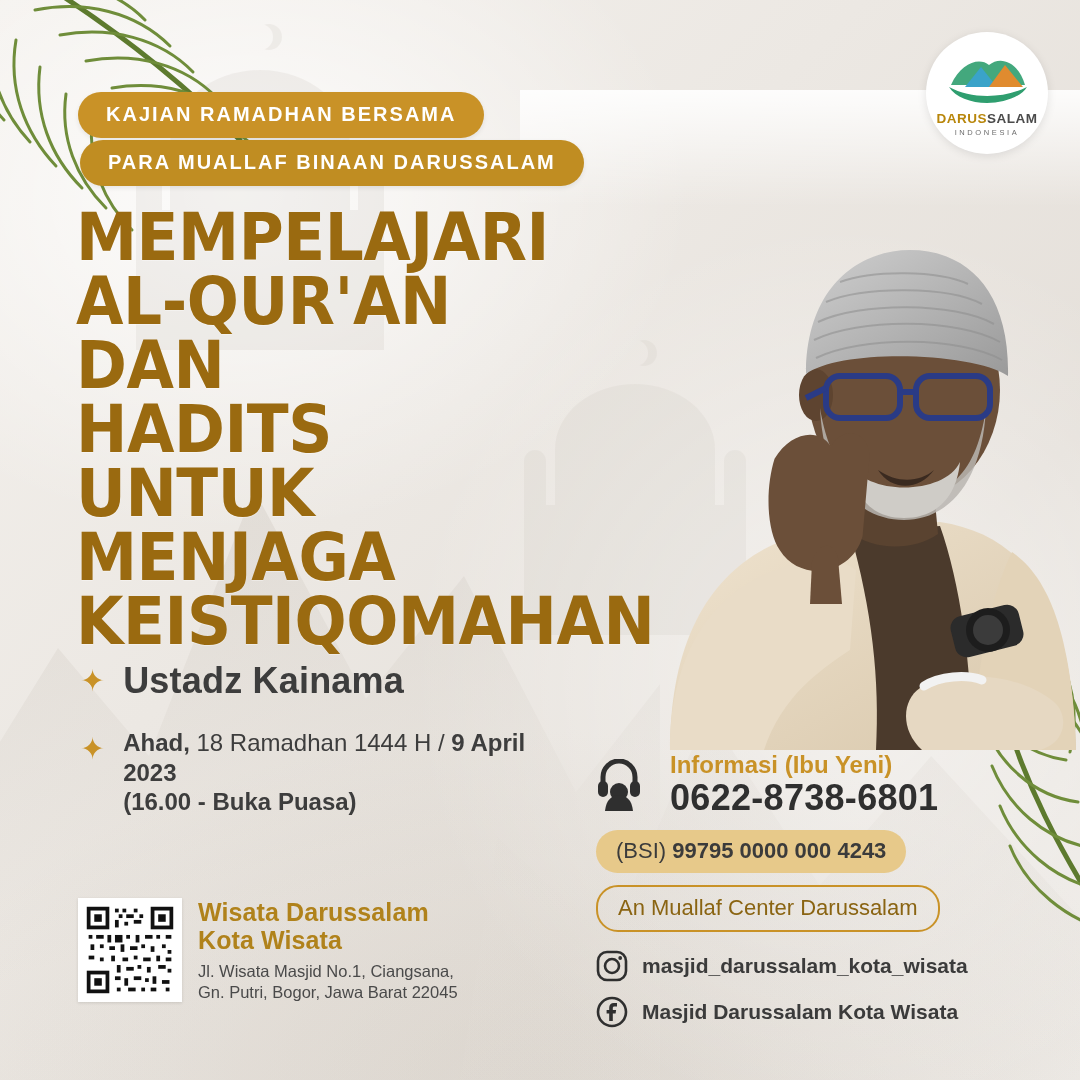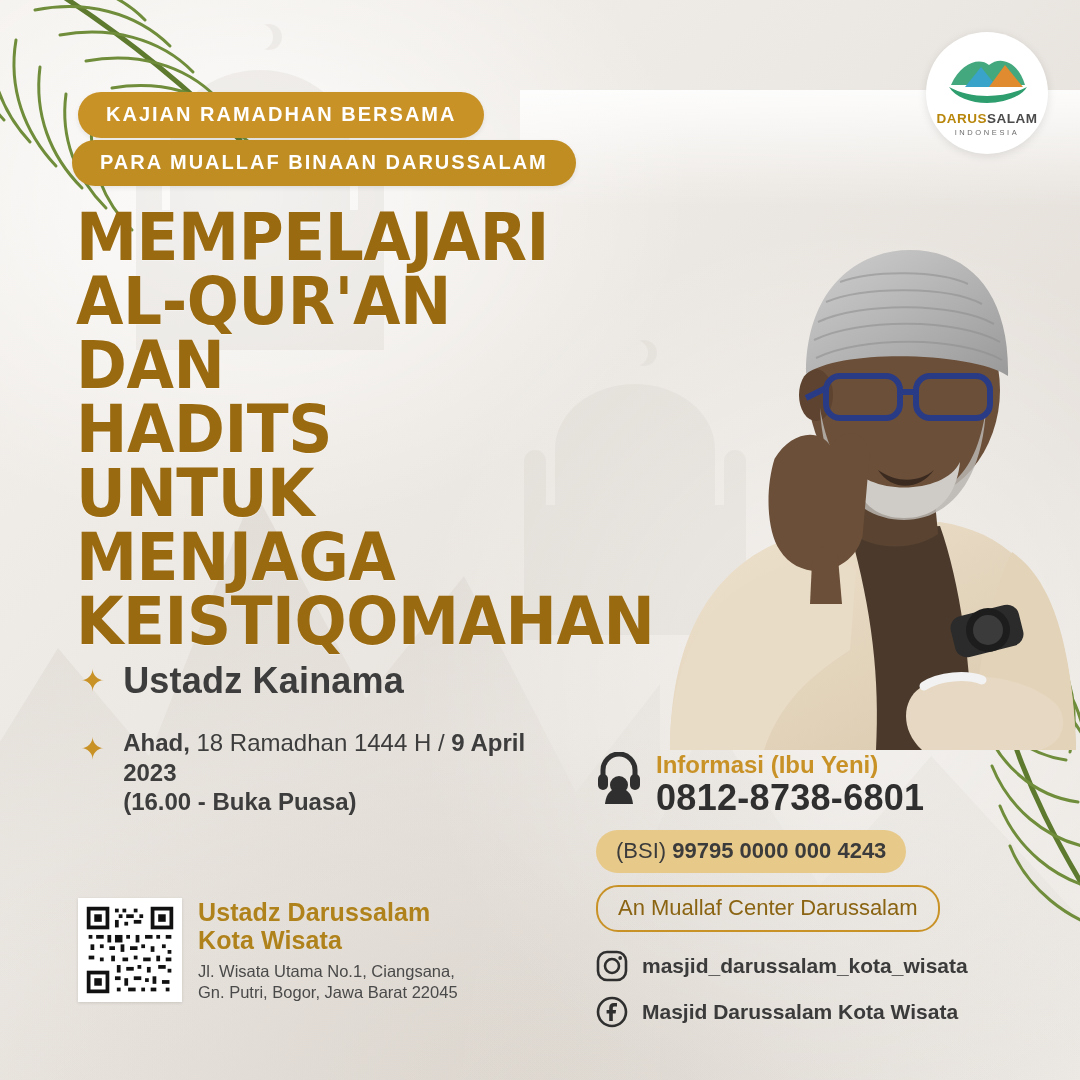--- a/index.html
+++ b/index.html
@@ -163,21 +163,21 @@
     color: #ffffff;
     font-weight: 700;
     letter-spacing: 2.0px;
     border-radius: 26px;
     padding: 11px 28px 12px 28px;
     font-size: 20px;
     white-space: nowrap;
     box-shadow: 0 2px 5px rgba(0,0,0,0.08);
   }
   .ribbon-1 { position: absolute; left: 78px; top: 92px; }
-  .ribbon-2 { position: absolute; left: 72px; top: 140px; background: #c08d22; }
+  .ribbon-2 { position: absolute; left: 80px; top: 140px; background: #c08d22; }
 
   
   .headline {
     position: absolute;
     left: 76px;
     top: 206px;
     width: 540px;
     color: #9a6a10;
     font-family: "DejaVu Sans", sans-serif;
     font-weight: 700;
@@ -256,22 +256,22 @@
 
   
   .info-col {
     position: absolute;
     left: 596px;
     top: 752px;
     width: 452px;
   }
   .info-row {
     display: flex;
-    align-items: flex-start;
-    gap: 14px;
+    align-items: center;
+    gap: 28px;
   }
   .phone-icon {
     width: 46px;
     height: 52px;
     flex: 0 0 46px;
     position: relative;
   }
   .info-label {
     font-size: 24px;
     color: #c99227;
@@ -562,45 +562,45 @@
           <rect x="36" y="90" width="4" height="4"></rect>
             <rect x="48" y="90" width="8" height="4"></rect>
             <rect x="62" y="90" width="4" height="4"></rect>
           <rect x="72" y="90" width="6" height="4"></rect>
             <rect x="88" y="90" width="4" height="4"></rect>
         </g>
       </svg>
     </div>
     <div>
       <div class="masjid-name">
-        <span>Ustadz Darussalam</span><br>
+        <span>Wisata Darussalam</span><br>
         <span>Kota Wisata</span>
       </div>
       <div class="masjid-addr">
-        <span>Jl. Wisata Utama No.1, Ciangsana,</span><br>
+        <span>Jl. Wisata Masjid No.1, Ciangsana,</span><br>
         <span>Gn. Putri, Bogor, Jawa Barat 22045</span>
       </div>
     </div>
   </div>
 
   <div class="info-col">
     <div class="info-row">
       <span class="phone-icon">
         <svg viewBox="0 0 46 52" width="46" height="52">
           <path d="M7 24 V18 a16 16 0 0 1 32 0 v6" fill="none" stroke="#2f2f2f" stroke-width="5" stroke-linecap="round"></path>
           <rect x="2" y="22" width="10" height="16" rx="5" fill="#2f2f2f"></rect>
           <rect x="34" y="22" width="10" height="16" rx="5" fill="#2f2f2f"></rect>
           <circle cx="23" cy="33" r="9" fill="#2f2f2f"></circle>
           <path d="M9 52 C 10 41, 16 36, 23 36 C 30 36, 36 41, 37 52 Z" fill="#2f2f2f"></path>
         </svg>
       </span>
       <span>
         <span class="info-label">Informasi (Ibu Yeni)</span>
         <br>
-        <span class="info-phone">0812-8738-6801</span>
+        <span class="info-phone">0622-8738-6801</span>
       </span>
     </div>
 
     <div class="pill pill-bsi">
       <span>(BSI)</span>
       <b>99795 0000 000 4243</b>
     </div>
     <div class="pill pill-outline">An Muallaf Center Darussalam</div>
 
     <div class="social">

